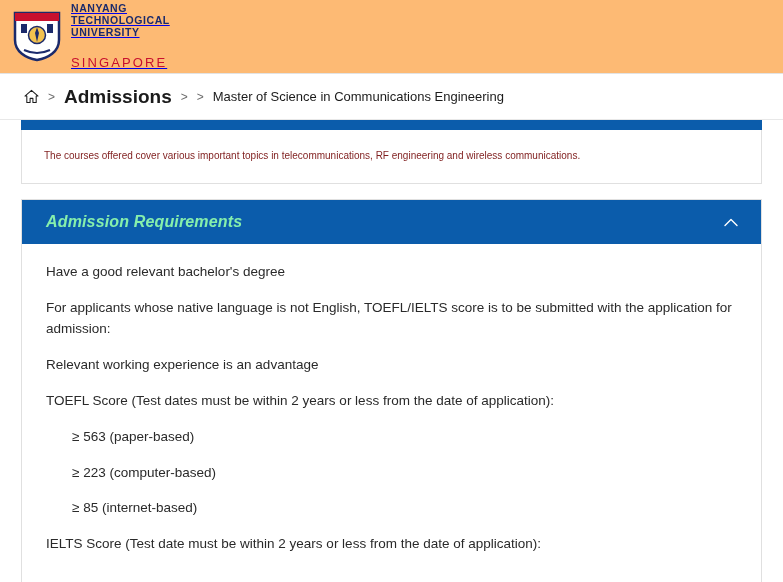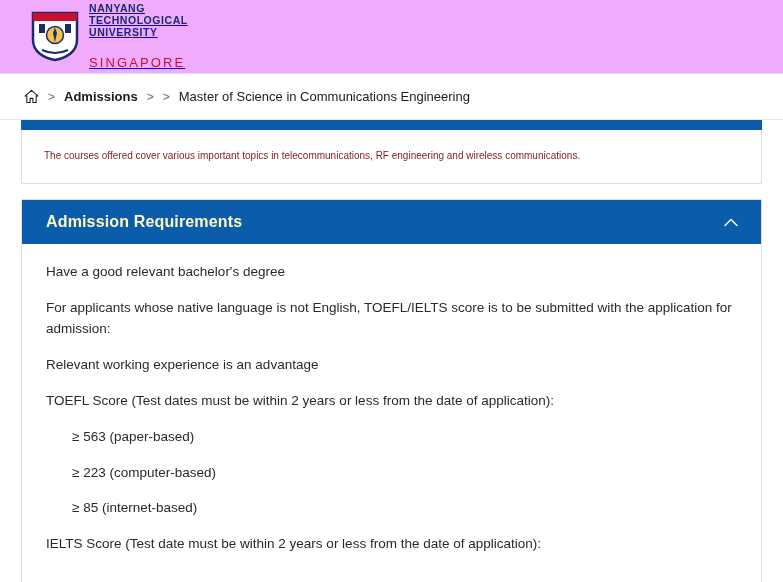--- a/index.html
+++ b/index.html
@@ -10,25 +10,25 @@
     height: 582px;
     background: #ffffff;
     font-family: "Liberation Sans", sans-serif;
     color: #1d1d1d;
     overflow: hidden;
   }
 
   
   .site-header {
     height: 74px;
-    background: #f0abfc;
+    background: #fdba74;
     border-bottom: 1px solid #e3e3e3;
     display: flex;
     align-items: center;
-    padding-left: 30px;
+    padding-left: 12px;
   }
   .logo-wrap {
     display: flex;
     align-items: center;
     gap: 9px;
   }
   .crest {
     width: 50px;
     height: 52px;
     position: relative;
@@ -64,21 +64,21 @@
     align-items: center;
     padding: 0 24px;
     gap: 9px;
     font-size: 13.5px;
     border-bottom: 1px solid #e8e8e8;
   }
   .breadcrumb a {
     color: #1b1b1b;
     text-decoration: none;
     font-weight: bold;
-    font-size: 13px;
+    font-size: 19px;
   }
   .breadcrumb .sep {
     color: #6d6d6d;
     font-size: 12px;
   }
   .home-icon { display: flex; align-items: center; }
   .crumb-current {
     font-weight: normal;
     font-size: 13px;
     color: #1b1b1b;
@@ -102,27 +102,28 @@
     color: #7f1d1d;
     line-height: 1.5;
   }
 
   .accordion {
     margin: 15px 7px 0 7px;
     border: 1px solid #e0e0e0;
   }
   .accordion-header {
     background: #0b5cab;
-    color: #fef9c3;
+    color: #86efac;
     height: 44px;
     display: flex;
     align-items: center;
     justify-content: space-between;
     padding: 0 22px 0 24px;
     cursor: pointer;
+    font-style: italic;
   }
   .accordion-title {
     font-size: 16px;
     font-weight: bold;
     letter-spacing: 0.15px;
   }
   .chevron {
     width: 16px;
     height: 16px;
     display: flex;

